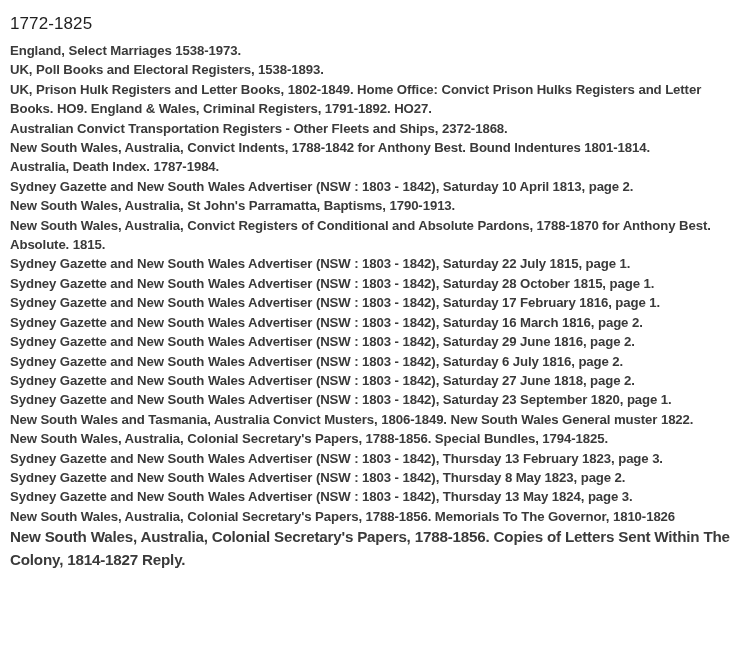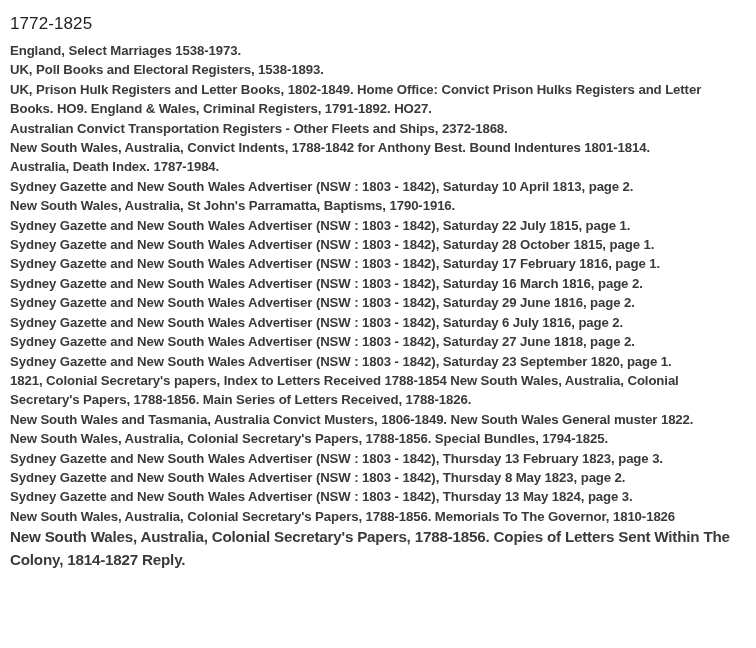--- a/index.html
+++ b/index.html
@@ -51,30 +51,30 @@
 <div class="page">
   <h1 class="title">1772-1825</h1>
   <div class="entries" id="entries">
       <p class="entry">England, Select Marriages 1538-1973.</p>
       <p class="entry">UK, Poll Books and Electoral Registers, 1538-1893.</p>
       <p class="entry">UK, Prison Hulk Registers and Letter Books, 1802-1849. Home Office: Convict Prison Hulks Registers and Letter Books. HO9. England &amp; Wales, Criminal Registers, 1791-1892. HO27.</p>
       <p class="entry">Australian Convict Transportation Registers - Other Fleets and Ships, 2372-1868.</p>
       <p class="entry">New South Wales, Australia, Convict Indents, 1788-1842 for Anthony Best. Bound Indentures 1801-1814.</p>
       <p class="entry">Australia, Death Index. 1787-1984.</p>
       <p class="entry">Sydney Gazette and New South Wales Advertiser (NSW : 1803 - 1842), Saturday 10 April 1813, page 2.</p>
-      <p class="entry">New South Wales, Australia, St John's Parramatta, Baptisms, 1790-1916.</p>
+      <p class="entry">New South Wales, Australia, St John's Parramatta, Baptisms, 1790-1913.</p>
+      <p class="entry">New South Wales, Australia, Convict Registers of Conditional and Absolute Pardons, 1788-1870 for Anthony Best. Absolute. 1815.</p>
       <p class="entry">Sydney Gazette and New South Wales Advertiser (NSW : 1803 - 1842), Saturday 22 July 1815, page 1.</p>
       <p class="entry">Sydney Gazette and New South Wales Advertiser (NSW : 1803 - 1842), Saturday 28 October 1815, page 1.</p>
       <p class="entry">Sydney Gazette and New South Wales Advertiser (NSW : 1803 - 1842), Saturday 17 February 1816, page 1.</p>
       <p class="entry">Sydney Gazette and New South Wales Advertiser (NSW : 1803 - 1842), Saturday 16 March 1816, page 2.</p>
       <p class="entry">Sydney Gazette and New South Wales Advertiser (NSW : 1803 - 1842), Saturday 29 June 1816, page 2.</p>
       <p class="entry">Sydney Gazette and New South Wales Advertiser (NSW : 1803 - 1842), Saturday 6 July 1816, page 2.</p>
       <p class="entry">Sydney Gazette and New South Wales Advertiser (NSW : 1803 - 1842), Saturday 27 June 1818, page 2.</p>
       <p class="entry">Sydney Gazette and New South Wales Advertiser (NSW : 1803 - 1842), Saturday 23 September 1820, page 1.</p>
-      <p class="entry">1821, Colonial Secretary's papers, Index to Letters Received 1788-1854 New South Wales, Australia, Colonial Secretary's Papers, 1788-1856. Main Series of Letters Received, 1788-1826.</p>
       <p class="entry">New South Wales and Tasmania, Australia Convict Musters, 1806-1849. New South Wales General muster 1822.</p>
       <p class="entry">New South Wales, Australia, Colonial Secretary's Papers, 1788-1856. Special Bundles, 1794-1825.</p>
       <p class="entry">Sydney Gazette and New South Wales Advertiser (NSW : 1803 - 1842), Thursday 13 February 1823, page 3.</p>
       <p class="entry">Sydney Gazette and New South Wales Advertiser (NSW : 1803 - 1842), Thursday 8 May 1823, page 2.</p>
       <p class="entry">Sydney Gazette and New South Wales Advertiser (NSW : 1803 - 1842), Thursday 13 May 1824, page 3.</p>
       <p class="entry">New South Wales, Australia, Colonial Secretary's Papers, 1788-1856. Memorials To The Governor, 1810-1826</p>
       <p class="entry large">New South Wales, Australia, Colonial Secretary's Papers, 1788-1856. Copies of Letters Sent Within The Colony, 1814-1827 Reply.</p>
     </div>
 </div>
 

